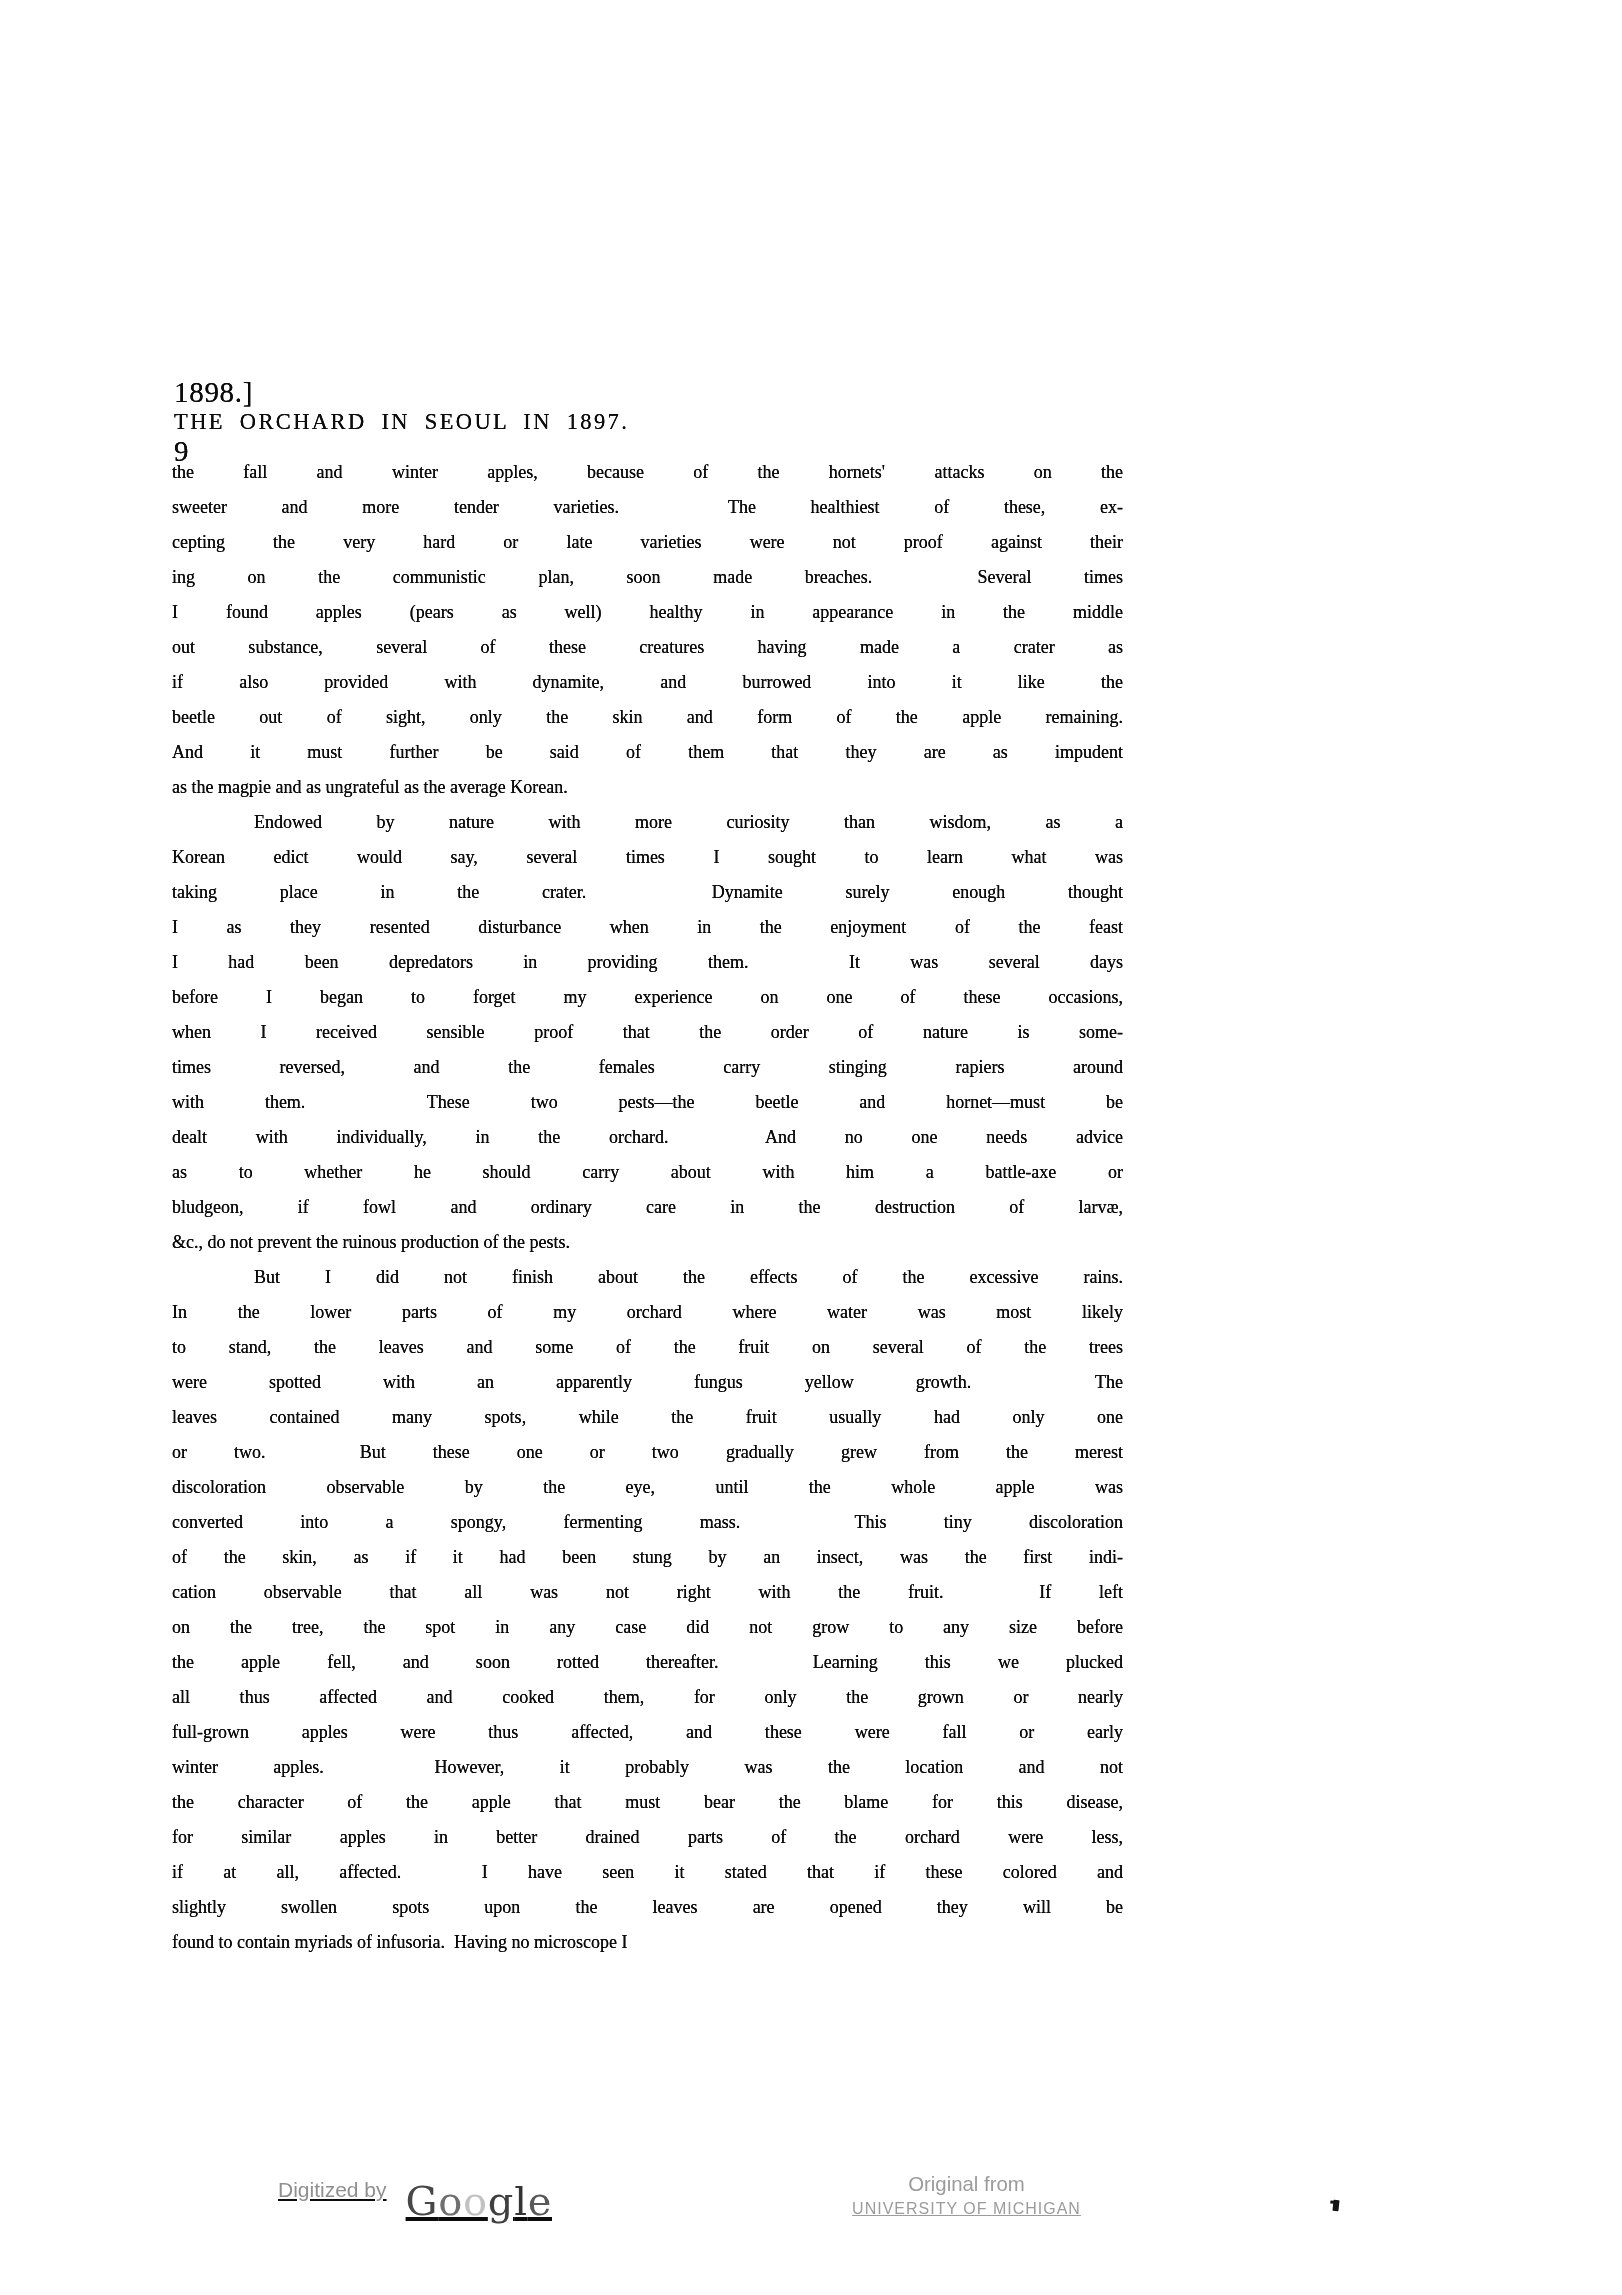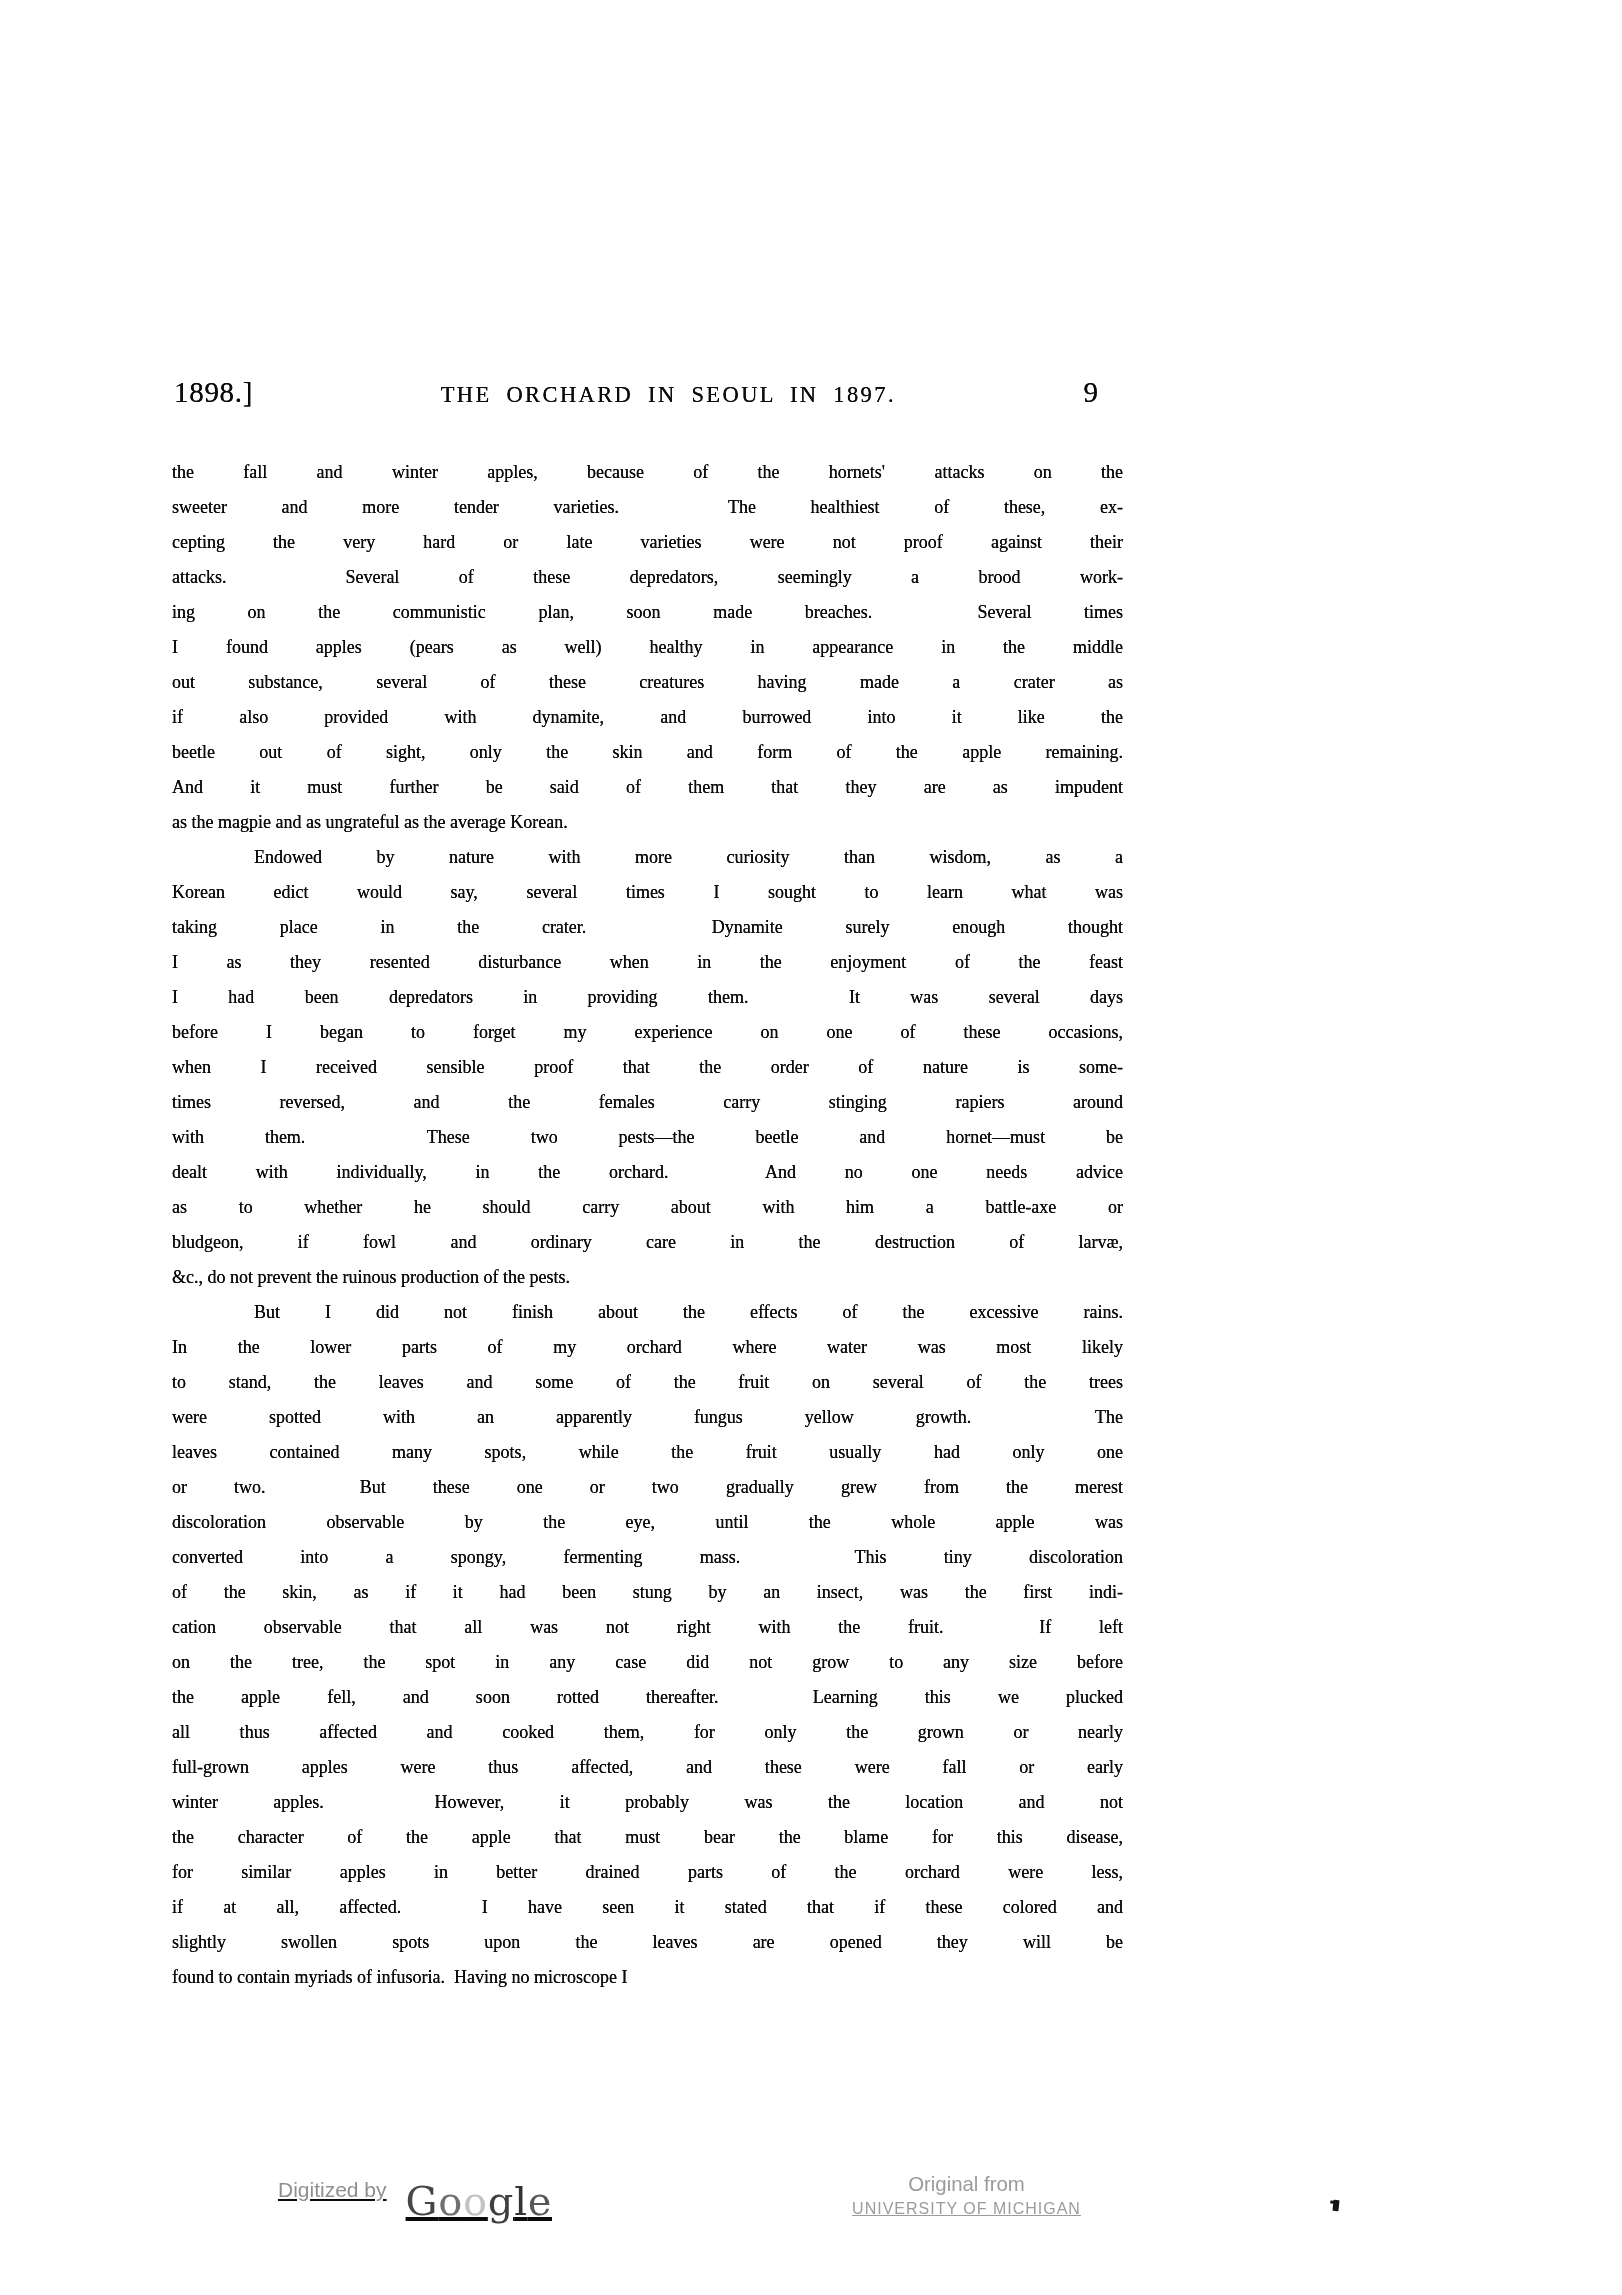--- a/index.html
+++ b/index.html
@@ -18,20 +18,21 @@
   }
   
   .runhead {
     position: absolute;
     left: 174px;
     top: 376px;
     width: 924px;
     display: flex;
     align-items: baseline;
     justify-content: space-between;
+    flex-direction: column;
   }
   .runhead .year {
     font-size: 29px;
     letter-spacing: 0.7px;
     text-shadow: 0 0 0.4px #000;
   }
   .runhead .title {
     font-size: 22.5px;
     letter-spacing: 2.4px;
     word-spacing: 6.8px;
@@ -129,21 +130,20 @@
     <span class="year">1898.]</span>
     <span class="title">THE ORCHARD IN SEOUL IN 1897.</span>
     <span class="pageno">9</span>
   </div>
 
   <div class="bodytext">
       <div class="para">
         <div class="pline">the fall and winter apples, because of the hornets' attacks on the</div>
         <div class="pline">sweeter and more tender varieties.  The healthiest of these, ex-</div>
         <div class="pline">cepting the very hard or late varieties were not proof against their</div>
-        <div class="pline">attacks.  Several of these depredators, seemingly a brood work-</div>
         <div class="pline">ing on the communistic plan, soon made breaches.  Several times</div>
         <div class="pline">I found apples (pears as well) healthy in appearance in the middle</div>
         <div class="pline">out substance, several of these creatures having made a crater as</div>
         <div class="pline">if also provided with dynamite, and burrowed into it like the</div>
         <div class="pline">beetle out of sight, only the skin and form of the apple remaining.</div>
         <div class="pline">And it must further be said of them that they are as impudent</div>
         <div class="pline last">as the magpie and as ungrateful as the average Korean.</div>
       </div>
       <div class="para">
         <div class="pline indent">Endowed by nature with more curiosity than wisdom, as a</div>

